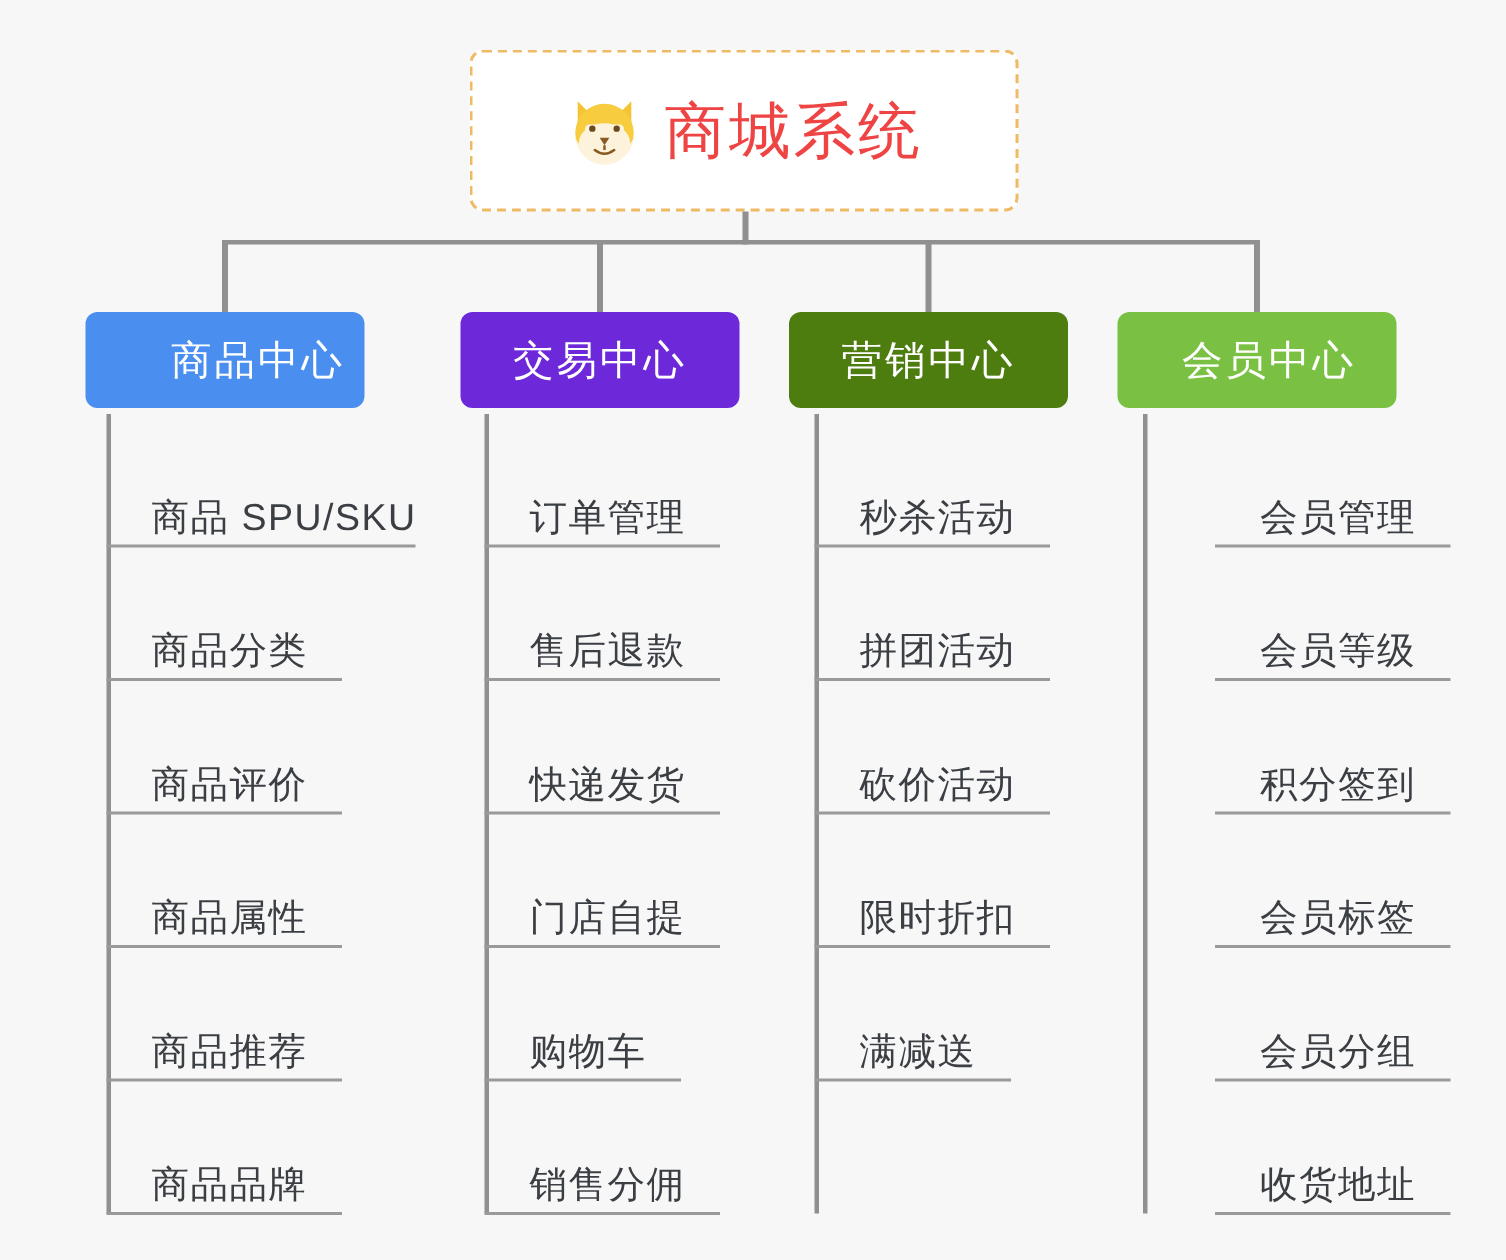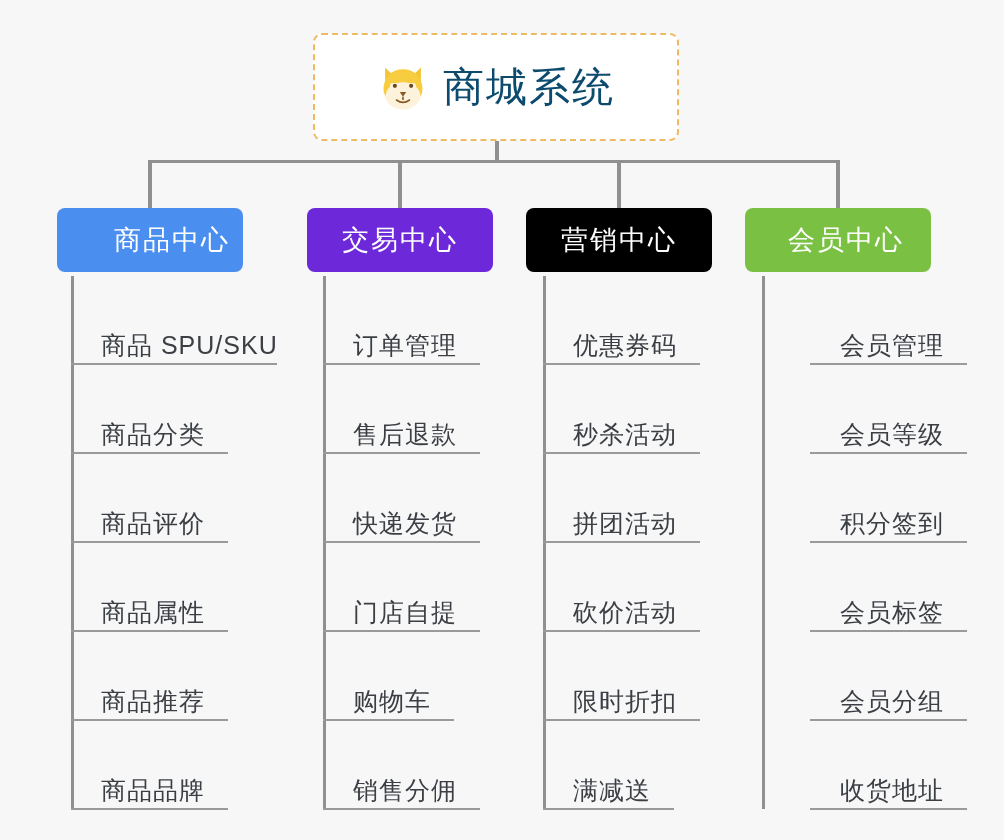--- a/index.html
+++ b/index.html
@@ -138,37 +138,37 @@
       <path d="M8 36 a24 24 0 0 0 48 0 a24 14 0 0 1 -48 0 Z" fill="#fdf3dc"></path>
       <ellipse cx="32" cy="42" rx="21" ry="16" fill="#fdf3dc"></ellipse>
       <rect x="16" y="27" width="13" height="7" rx="3.5" fill="#fdf3dc"></rect>
       <rect x="35" y="27" width="13" height="7" rx="3.5" fill="#fdf3dc"></rect>
       <circle cx="22" cy="30.5" r="2.6" fill="#6b4a1e"></circle>
       <circle cx="42" cy="30.5" r="2.6" fill="#6b4a1e"></circle>
       <path d="M28 38 L36 38 L32 44 Z" fill="#8a5a23"></path>
       <path d="M32 44 L32 48" stroke="#8a5a23" stroke-width="2" fill="none"></path>
       <path d="M24 48 q8 6 16 0" stroke="#8a5a23" stroke-width="2" fill="none" stroke-linecap="round"></path>
     </svg>
-    <span class="root-title" style="color: #0c4a6e;">商城系统</span>
+    <span class="root-title" style="color: #ef4444;">商城系统</span>
   </div>
 
   <div class="conn conn-stub" style="background: rgb(144, 144, 144);"></div>
   <div class="conn conn-bus" style="background: rgb(144, 144, 144);"></div>
   <div class="conn conn-drop" id="drop-0" style="left: 148px; background: rgb(144, 144, 144);"></div>
   <div class="conn conn-drop" id="drop-1" style="left: 398px; background: rgb(144, 144, 144);"></div>
   <div class="conn conn-drop" id="drop-2" style="left: 617px; background: rgb(144, 144, 144);"></div>
   <div class="conn conn-drop" id="drop-3" style="left: 836px; background: rgb(144, 144, 144);"></div>
 
   <div class="cat-header" id="cat-0" style="left: 57px; width: 186px; background: rgb(74, 143, 240); padding-left: 44px;">
     <span>商品中心</span>
   </div>
   <div class="cat-header" id="cat-1" style="left: 307px; width: 186px; background: #6d28d9;">
     <span>交易中心</span>
   </div>
-  <div class="cat-header" id="cat-2" style="left: 526px; width: 186px; background: #000000;">
+  <div class="cat-header" id="cat-2" style="left: 526px; width: 186px; background: #4d7c0f;">
     <span>营销中心</span>
   </div>
   <div class="cat-header" id="cat-3" style="left: 745px; width: 186px; background: rgb(122, 193, 67); padding-left: 16px;">
     <span>会员中心</span>
   </div>
 
   <div class="leaf-col" id="col-0" style="left: 71px;">
     <div class="leaf-trunk" style="height: 533px; background: rgb(144, 144, 144);"></div>
   <div class="leaf-item">
         <span class="leaf-label">商品 SPU/SKU</span>
@@ -217,24 +217,20 @@
         <span class="leaf-label">购物车</span>
         <div class="leaf-rule" style="width: 131px;"></div>
       </div>
       <div class="leaf-item">
         <span class="leaf-label">销售分佣</span>
         <div class="leaf-rule" style="width: 157px;"></div>
       </div>
     </div>
   <div class="leaf-col" id="col-2" style="left: 543px;">
     <div class="leaf-trunk" style="height: 533px; background: rgb(144, 144, 144);"></div>
-  <div class="leaf-item">
-        <span class="leaf-label">优惠券码</span>
-        <div class="leaf-rule" style="width: 157px;"></div>
-      </div>
       <div class="leaf-item">
         <span class="leaf-label">秒杀活动</span>
         <div class="leaf-rule" style="width: 157px;"></div>
       </div>
       <div class="leaf-item">
         <span class="leaf-label">拼团活动</span>
         <div class="leaf-rule" style="width: 157px;"></div>
       </div>
       <div class="leaf-item">
         <span class="leaf-label">砍价活动</span>

